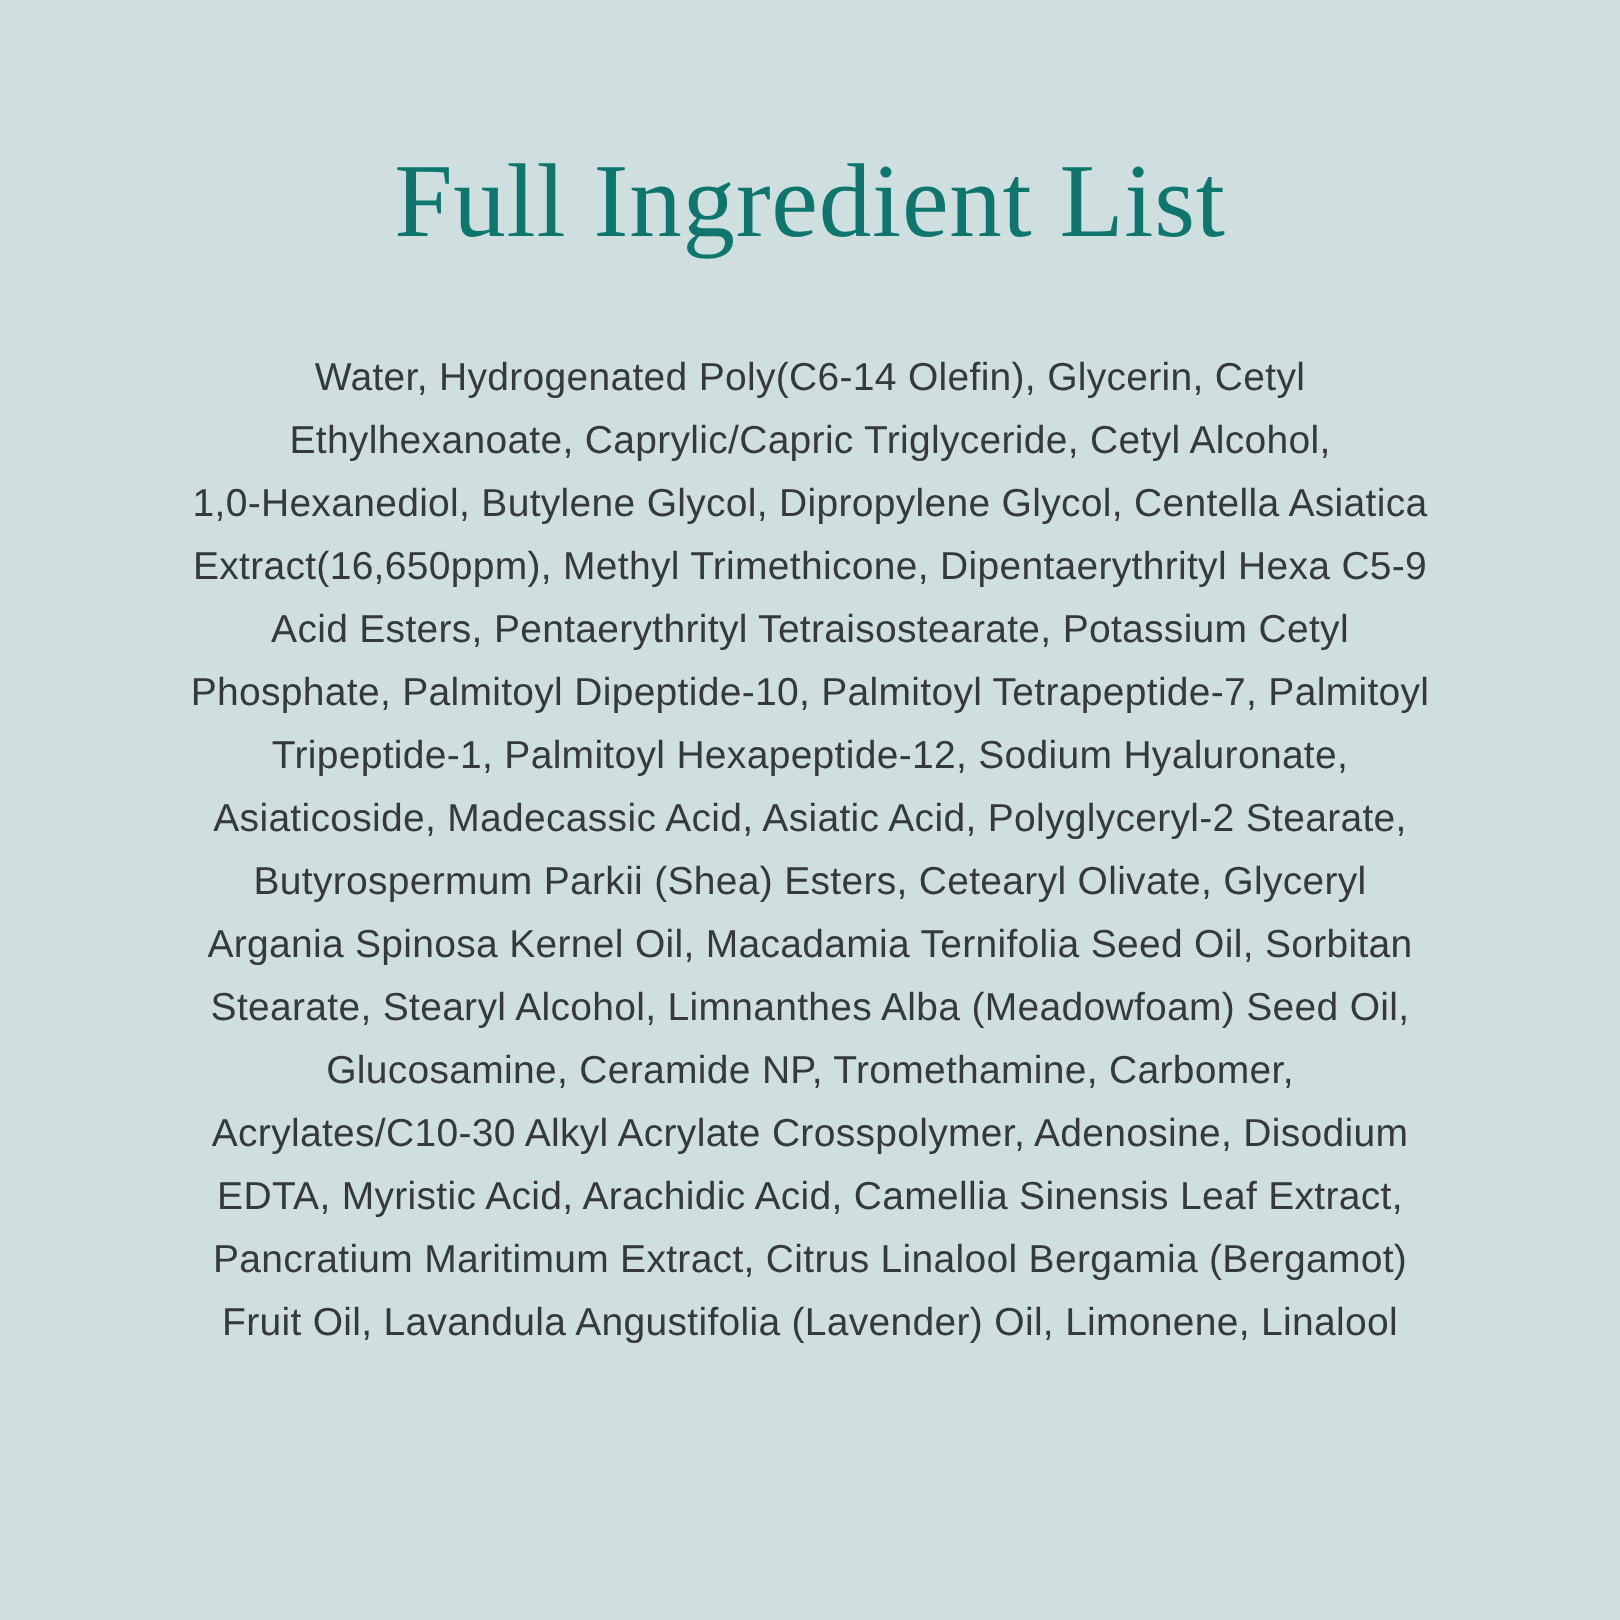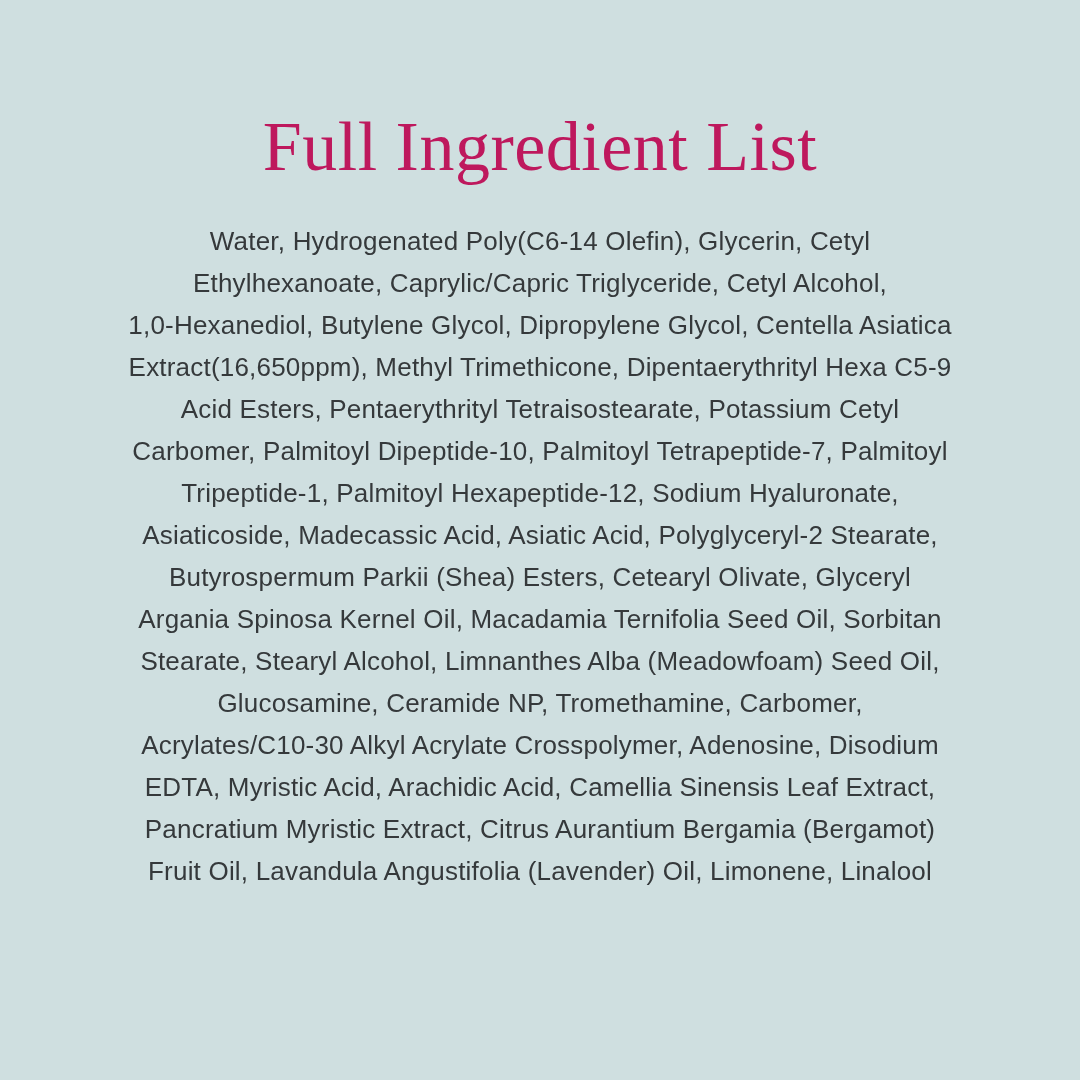--- a/index.html
+++ b/index.html
@@ -13,31 +13,31 @@
     overflow: hidden;
     font-family: "Liberation Sans", sans-serif;
   }
   .card {
     width: 1080px;
     height: 1080px;
     box-sizing: border-box;
     text-align: center;
   }
   .title {
-    margin: 12px;
+    margin: 0;
     padding-top: 98px;
     font-family: "Liberation Serif", serif;
     font-weight: 400;
     font-size: 70px;
     line-height: 1.05;
     letter-spacing: 0.5px;
-    color: #be185d;
+    color: #0f766e;
   }
   .ingredient-list {
-    margin-top: 36px;
+    margin-top: 58px;
   }
   .ingredient-line {
     font-family: "Liberation Sans", sans-serif;
     font-size: 26px;
     line-height: 42px;
     color: #35393b;
     white-space: nowrap;
     letter-spacing: 0.2px;
   }
 </style>
@@ -45,25 +45,25 @@
 <body>
 
 <div class="card">
   <h1 class="title">Full Ingredient List</h1>
   <div class="ingredient-list">
     <div class="ingredient-line">Water, Hydrogenated Poly(C6-14 Olefin), Glycerin, Cetyl</div>
     <div class="ingredient-line">Ethylhexanoate, Caprylic/Capric Triglyceride, Cetyl Alcohol,</div>
     <div class="ingredient-line">1,0-Hexanediol, Butylene Glycol, Dipropylene Glycol, Centella Asiatica</div>
     <div class="ingredient-line">Extract(16,650ppm), Methyl Trimethicone, Dipentaerythrityl Hexa C5-9</div>
     <div class="ingredient-line">Acid Esters, Pentaerythrityl Tetraisostearate, Potassium Cetyl</div>
-    <div class="ingredient-line">Carbomer, Palmitoyl Dipeptide-10, Palmitoyl Tetrapeptide-7, Palmitoyl</div>
+    <div class="ingredient-line">Phosphate, Palmitoyl Dipeptide-10, Palmitoyl Tetrapeptide-7, Palmitoyl</div>
     <div class="ingredient-line">Tripeptide-1, Palmitoyl Hexapeptide-12, Sodium Hyaluronate,</div>
     <div class="ingredient-line">Asiaticoside, Madecassic Acid, Asiatic Acid, Polyglyceryl-2 Stearate,</div>
     <div class="ingredient-line">Butyrospermum Parkii (Shea) Esters, Cetearyl Olivate, Glyceryl</div>
     <div class="ingredient-line">Argania Spinosa Kernel Oil, Macadamia Ternifolia Seed Oil, Sorbitan</div>
     <div class="ingredient-line">Stearate, Stearyl Alcohol, Limnanthes Alba (Meadowfoam) Seed Oil,</div>
     <div class="ingredient-line">Glucosamine, Ceramide NP, Tromethamine, Carbomer,</div>
     <div class="ingredient-line">Acrylates/C10-30 Alkyl Acrylate Crosspolymer, Adenosine, Disodium</div>
     <div class="ingredient-line">EDTA, Myristic Acid, Arachidic Acid, Camellia Sinensis Leaf Extract,</div>
-    <div class="ingredient-line">Pancratium Myristic Extract, Citrus Aurantium Bergamia (Bergamot)</div>
+    <div class="ingredient-line">Pancratium Maritimum Extract, Citrus Linalool Bergamia (Bergamot)</div>
     <div class="ingredient-line">Fruit Oil, Lavandula Angustifolia (Lavender) Oil, Limonene, Linalool</div>
   </div>
 </div>
 
 </body></html>

